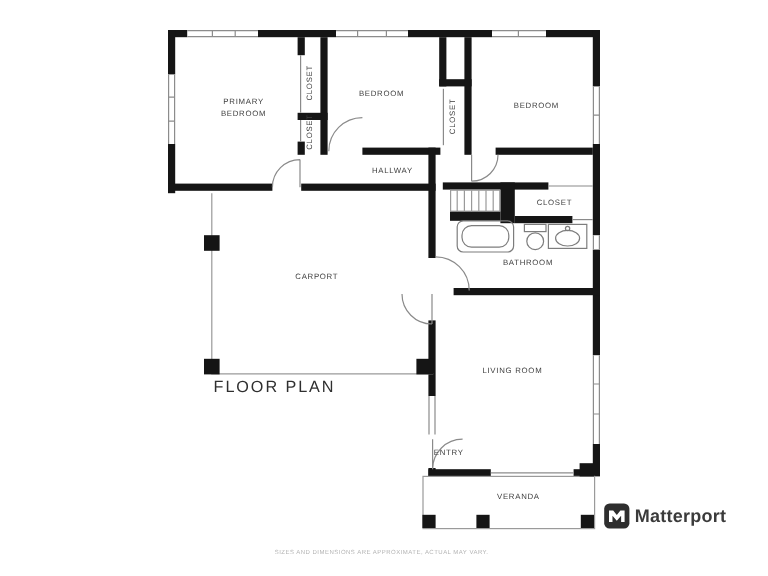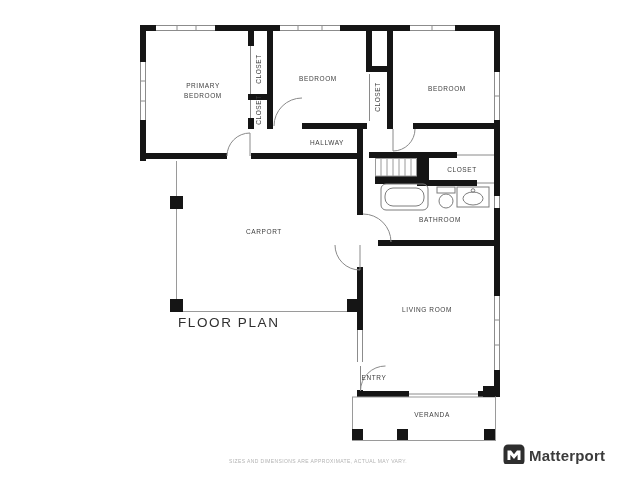--- a/index.html
+++ b/index.html
@@ -16,21 +16,21 @@
   .lbl.rot{transform:translate(-50%,-50%) rotate(-90deg);}
   .plan-title{
     position:absolute;left:178px;top:315px;font-size:13.5px;letter-spacing:1.6px;
     color:#2f2f2f;font-weight:400;
   }
   .disclaimer{
     position:absolute;left:318px;top:458px;transform:translateX(-50%);
     font-size:5px;letter-spacing:.4px;color:#b3b3b3;white-space:nowrap;
   }
   .brand{
-    position:absolute;left:503px;top:444px;display:flex;align-items:center;gap:4px;text-align:right;
+    position:absolute;left:503px;top:419px;display:flex;align-items:center;gap:4px;text-align:right;
   }
   .brand-text{font-size:15px;font-weight:700;color:#3b3b3b;letter-spacing:.2px;}
 </style>
 </head>
 <body>
 
 <div class="stage">
 
   <svg class="plan-svg" width="640" height="480" viewBox="0 0 640 480">
 

